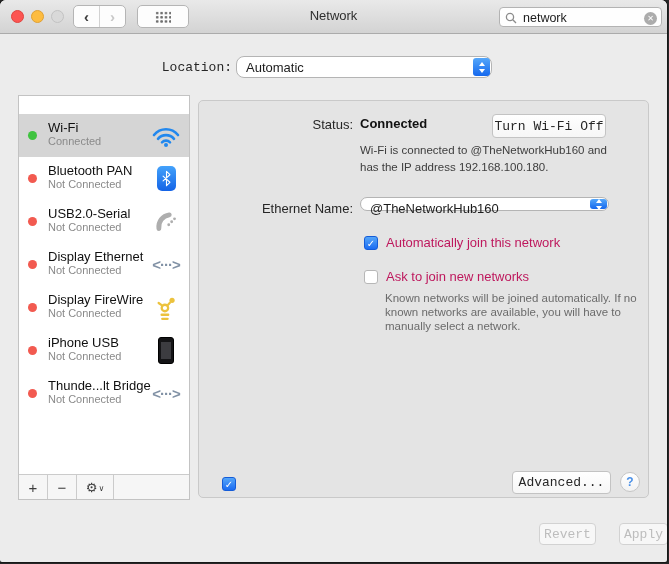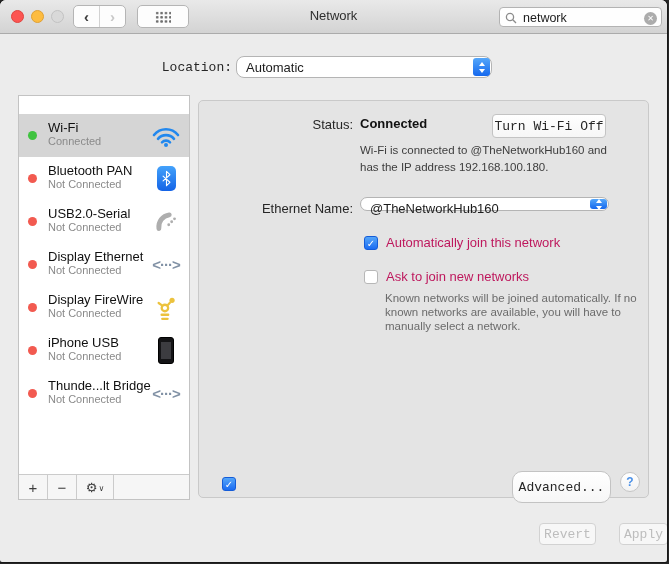--- a/index.html
+++ b/index.html
@@ -80,21 +80,21 @@
   .turnoff{position:absolute;left:293px;top:13px;width:114px;height:24px;}
   .m-desc{position:absolute;left:161px;top:41px;width:262px;font-size:11.5px;line-height:17px;color:#3d3d3d;}
   .nn-popup{left:161px;top:96px;width:249px;height:14px;}
   .cb{position:absolute;width:14px;height:14px;border-radius:3px;box-sizing:border-box;
       display:flex;align-items:center;justify-content:center;}
   .cb.checked{background:linear-gradient(#55a6f9,#1a6bf2);border:1px solid #145cd8;
               color:#fff;font-size:10px;font-weight:bold;}
   .cb.unchecked{background:#fff;border:1px solid #b7b7b7;color:transparent;}
   .cb-label{position:absolute;font-size:13px;color:#be185d;white-space:nowrap;}
   .m-help{position:absolute;left:186px;top:190px;width:264px;font-size:11.5px;line-height:14px;color:#6b6b6b;}
-  .advanced{position:absolute;left:313px;top:370px;width:99px;height:32px;border-radius:10px;}
+  .advanced{position:absolute;left:313px;top:370px;width:99px;height:23px;}
   .helpbtn{position:absolute;left:421px;top:371px;width:20px;height:20px;border-radius:50%;
            background:linear-gradient(#ffffff,#f3f3f3);border:1px solid #c6c6c6;box-sizing:border-box;
            color:#4a90e8;font-size:12px;font-weight:bold;display:flex;align-items:center;justify-content:center;}
   
   .revert{position:absolute;left:506px;top:523px;width:57px;height:22px;}
   .apply{position:absolute;left:586px;top:523px;width:49px;height:22px;}
 </style>
 </head>
 <body>
 

